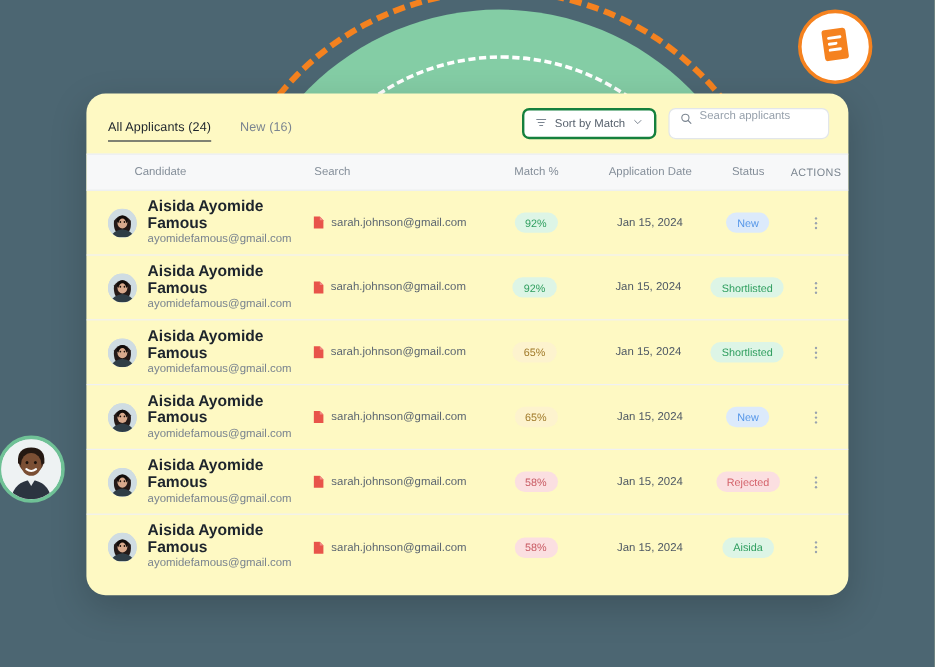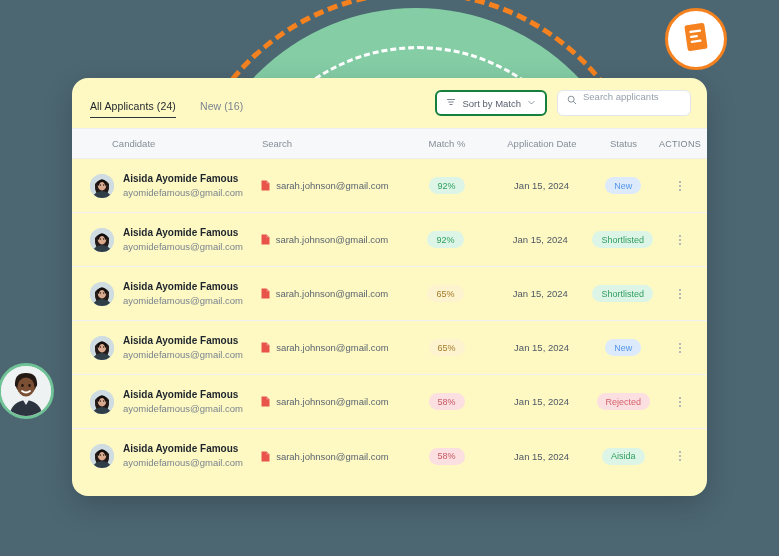--- a/index.html
+++ b/index.html
@@ -206,21 +206,21 @@
 
   .avatar {
     width: 24px; height: 24px;
     border-radius: 50%;
     overflow: hidden;
     background: #c9d7de;
     flex-shrink: 0;
   }
   .avatar svg { display: block; }
 
-  .cand-name { font-size: 10px; font-weight: bold; color: #1d242c; line-height: 14px; }
+  .cand-name { font-size: 13px; font-weight: bold; color: #1d242c; line-height: 14px; }
   .cand-mail { font-size: 9.5px; color: #79838f; line-height: 14px; }
 
   .email-text { color: #5b6570; font-size: 9.5px; }
   .date-text  { color: #4e5864; font-size: 9.5px; }
 
   .pill {
     display: inline-flex;
     align-items: center;
     justify-content: center;
     height: 17px;

